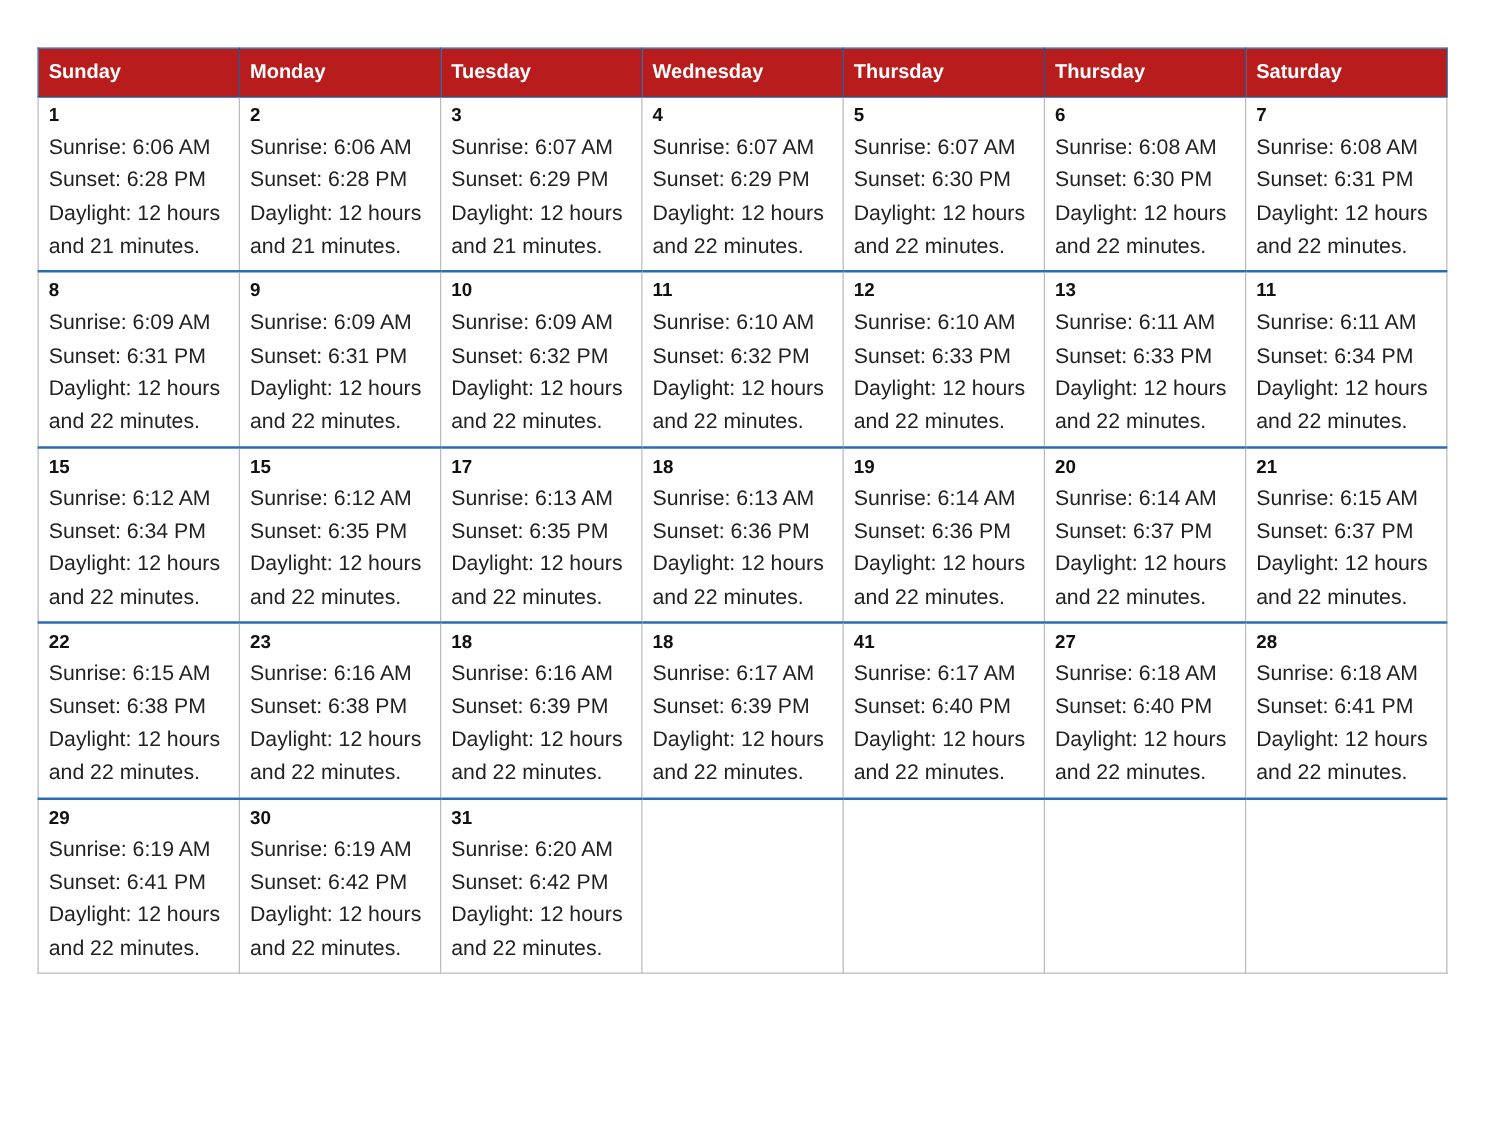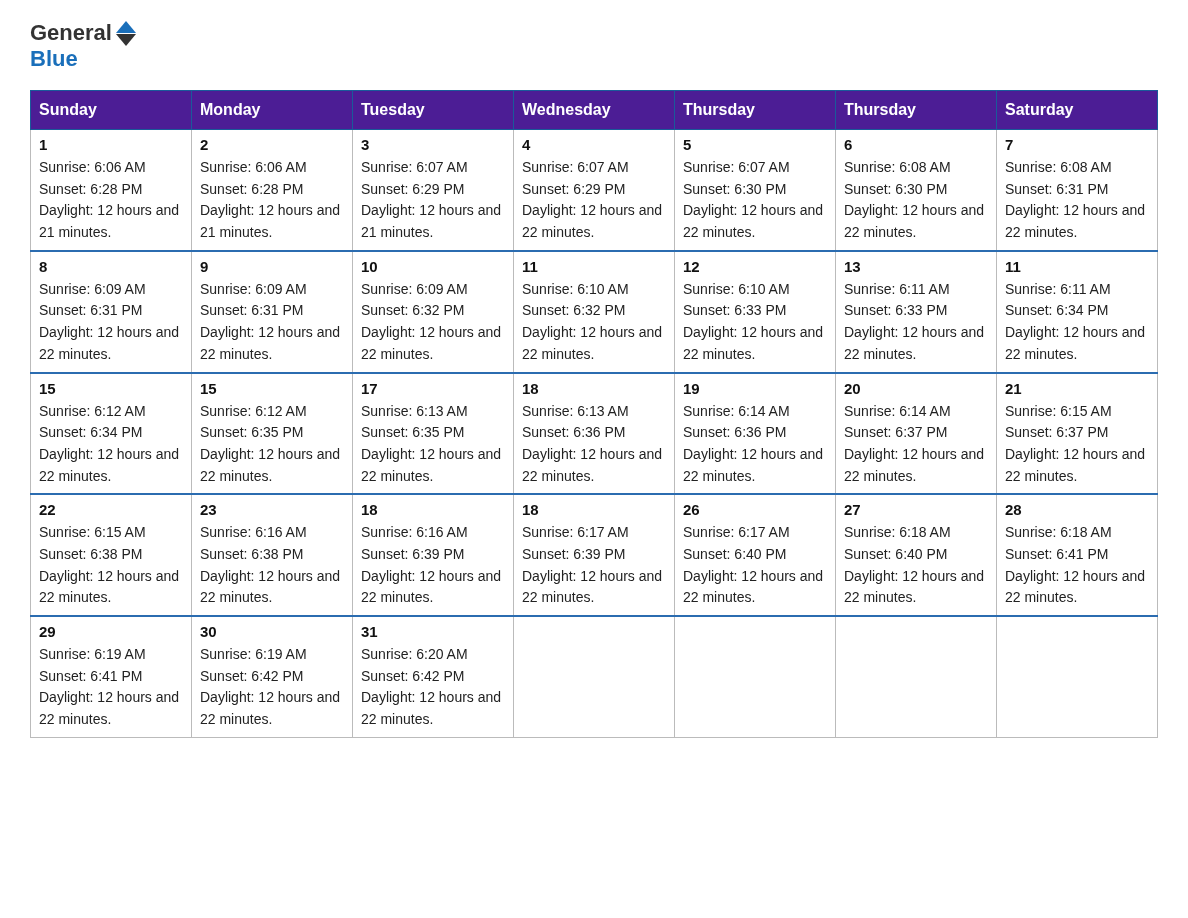--- a/index.html
+++ b/index.html
@@ -64,21 +64,21 @@
       font-size: 22px;
       color: #444;
       margin-top: 4px;
     }
     .calendar {
       width: 100%;
       border-collapse: collapse;
       border: 1px solid #999;
     }
     .calendar th {
-      background-color: #4c1d95;
+      background-color: #b91c1c;
       color: #fff;
       font-size: 16px;
       font-weight: 600;
       padding: 10px 8px;
       text-align: left;
       border: 1px solid #1a5a9a;
     }
     .calendar td {
       border: 1px solid #bbb;
       vertical-align: top;
@@ -89,49 +89,35 @@
       color: #222;
     }
     .day-num {
       font-size: 15px;
       font-weight: 600;
       display: block;
       margin-bottom: 4px;
       color: #111;
     }
     .day-info {
-      font-size: 14px;
+      font-size: 17px;
       line-height: 1.55;
       color: #222;
     }
     .empty-cell {
       background: #fff;
     }
     .row-divider td {
       border-top: 2px solid #2b6cb0;
     }
   </style>
 </head>
 <body>
 
 <div class="header">
-  <div class="logo">
-    <div>
-      <div style="display:flex;align-items:center;gap:2px;">
-        <span class="logo-text-general">General</span>
-        <div class="logo-icon">
-          <div class="logo-triangle-top"></div>
-          <div class="logo-triangle-bottom"></div>
-        </div>
-      </div>
-      <div>
-        <span class="logo-text-blue">Blue</span>
-      </div>
-    </div>
-  </div>
 </div>
 
 <table class="calendar">
   <thead>
     <tr>
       <th>Sunday</th>
       <th>Monday</th>
       <th>Tuesday</th>
       <th>Wednesday</th>
       <th>Thursday</th>
@@ -241,21 +227,21 @@
         </td>
         <td>
           <span class="day-num">18</span>
           <div class="day-info">Sunrise: 6:16 AM<br>Sunset: 6:39 PM<br>Daylight: 12 hours and 22 minutes.</div>
         </td>
         <td>
           <span class="day-num">18</span>
           <div class="day-info">Sunrise: 6:17 AM<br>Sunset: 6:39 PM<br>Daylight: 12 hours and 22 minutes.</div>
         </td>
         <td>
-          <span class="day-num">26</span>
+          <span class="day-num">41</span>
           <div class="day-info">Sunrise: 6:17 AM<br>Sunset: 6:40 PM<br>Daylight: 12 hours and 22 minutes.</div>
         </td>
         <td>
           <span class="day-num">27</span>
           <div class="day-info">Sunrise: 6:18 AM<br>Sunset: 6:40 PM<br>Daylight: 12 hours and 22 minutes.</div>
         </td>
         <td>
           <span class="day-num">28</span>
           <div class="day-info">Sunrise: 6:18 AM<br>Sunset: 6:41 PM<br>Daylight: 12 hours and 22 minutes.</div>
         </td>

